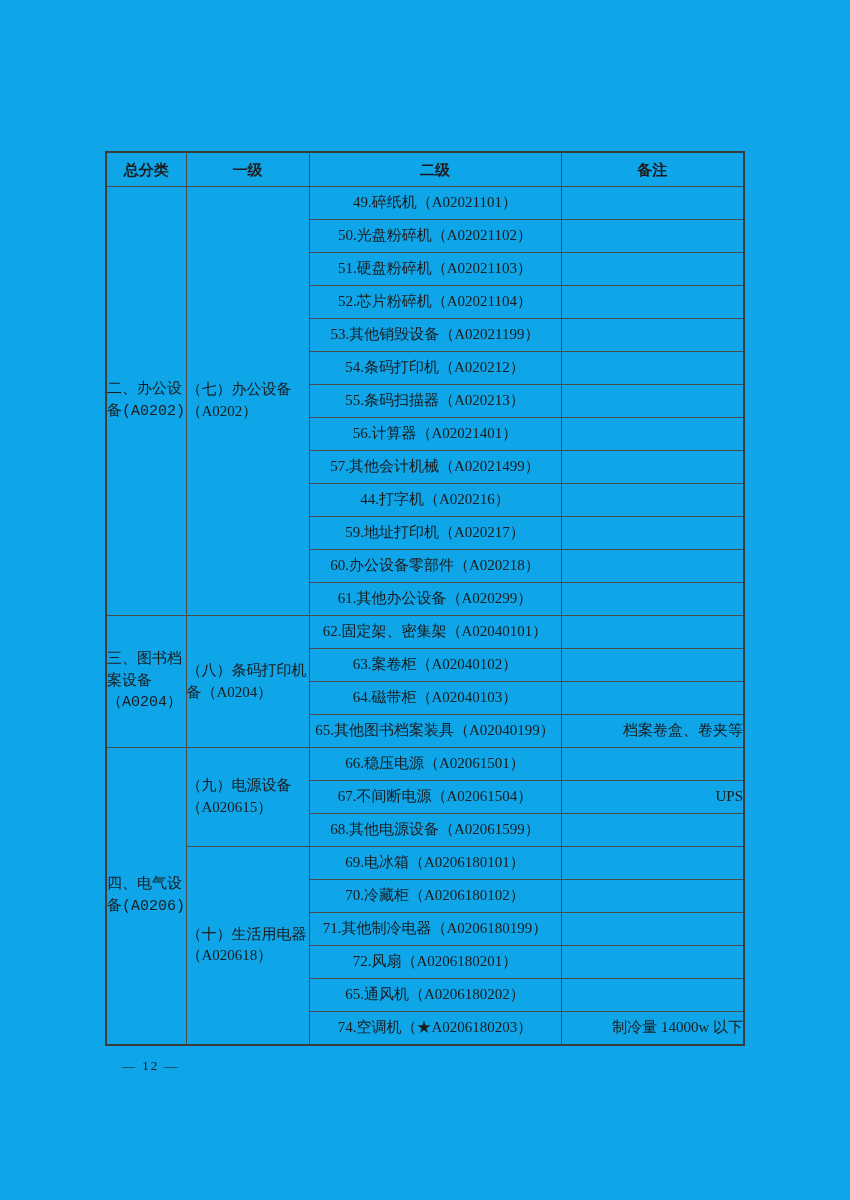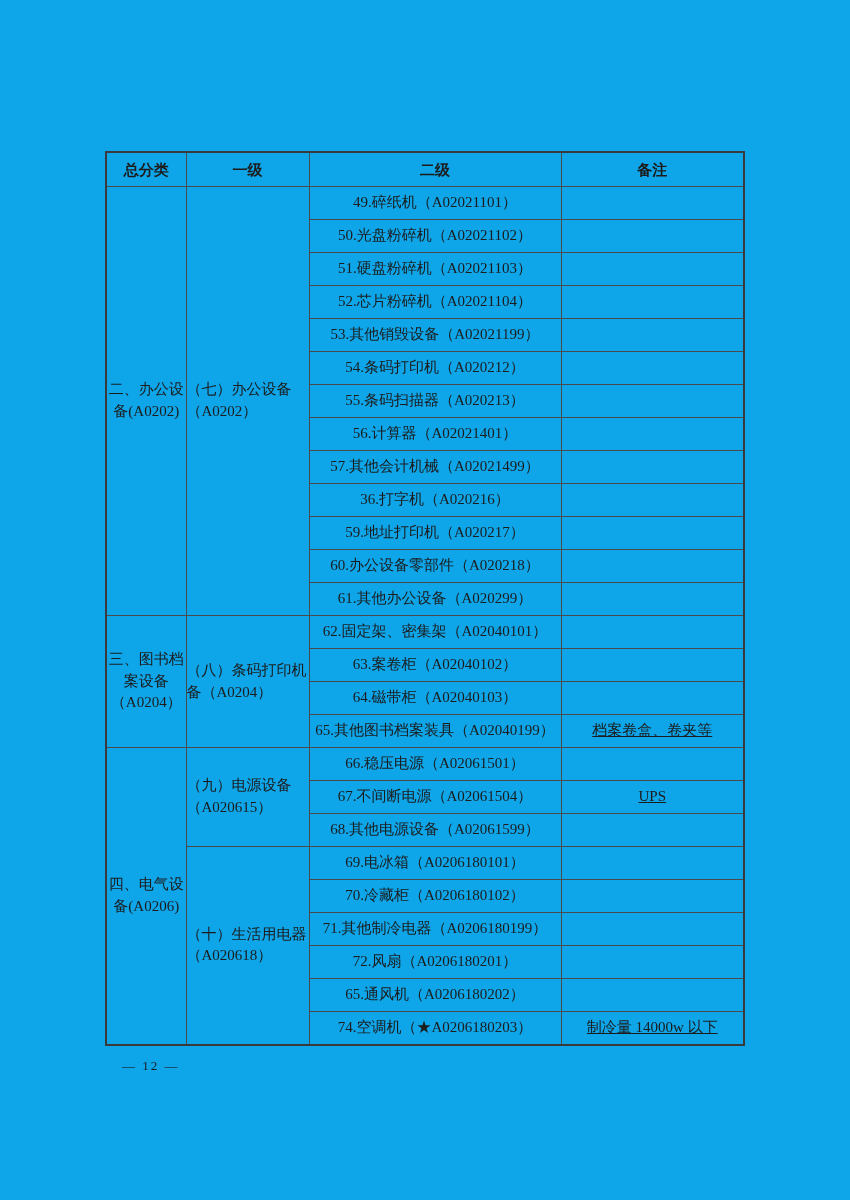--- a/index.html
+++ b/index.html
@@ -41,41 +41,40 @@
     line-height: 1.45;
   }
   table.cls-table tr { height: 33px; }
   table.cls-table th {
     font-family: "Liberation Sans", "DejaVu Sans", sans-serif;
     font-weight: bold;
     text-align: center;
     height: 33px;
   }
   td.cat-cell {
-    font-family: Liberation Serif, serif;
+    font-family: Liberation Mono, monospace;
     font-weight: bold;
-    text-align: center;
+    text-align: left;
     white-space: pre-line;
     line-height: 1.5;
   }
   td.lvl1-cell {
     text-align: left;
     white-space: pre-line;
     line-height: 1.5;
   }
   td.lvl2-cell {
     text-align: center;
     padding-left: 6px;
     white-space: nowrap;
   }
   td.remark-cell {
-    text-align: center;
+    text-align: right;
     padding-left: 6px;
     white-space: nowrap;
-    text-decoration: underline;
   }
   .page-number {
     position: absolute;
     left: 122px;
     top: 1058px;
     font-size: 13px;
     color: #1c1c1c;
     letter-spacing: 2px;
     font-family: "Liberation Serif", "DejaVu Serif", serif;
   }
@@ -135,21 +134,21 @@
         </tr>
         <tr>
           <td class="lvl2-cell">56.计算器（A02021401）</td>
           <td class="remark-cell"></td>
         </tr>
         <tr>
           <td class="lvl2-cell">57.其他会计机械（A02021499）</td>
           <td class="remark-cell"></td>
         </tr>
         <tr>
-          <td class="lvl2-cell">36.打字机（A020216）</td>
+          <td class="lvl2-cell">44.打字机（A020216）</td>
           <td class="remark-cell"></td>
         </tr>
         <tr>
           <td class="lvl2-cell">59.地址打印机（A020217）</td>
           <td class="remark-cell"></td>
         </tr>
         <tr>
           <td class="lvl2-cell">60.办公设备零部件（A020218）</td>
           <td class="remark-cell"></td>
         </tr>

